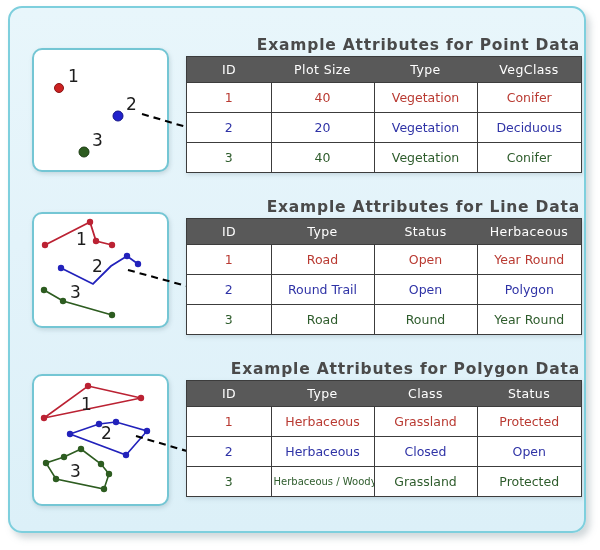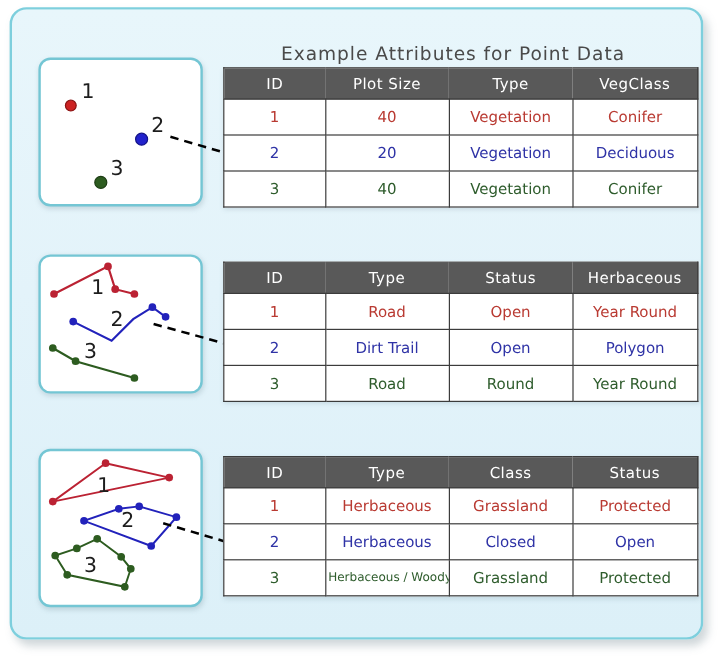--- a/index.html
+++ b/index.html
@@ -37,24 +37,24 @@
   }
   #section-point   { top: 8px;   height: 168px; }
   #section-line    { top: 176px; height: 162px; }
   #section-polygon { top: 338px; height: 180px; }
 
   
   .section-title {
     position: absolute;
     left: 165px;
     width: 405px;
-    text-align: center;
+    text-align: right;
     font-family: "DejaVu Sans", sans-serif;
     font-size: 15.5px;
-    font-weight: 400;
+    font-weight: 700;
     letter-spacing: 0.8px;
     color: #4a4a4a;
     white-space: nowrap;
   }
 
   
   .geo-panel {
     position: absolute;
     left: 22px;
     width: 137px;
@@ -184,20 +184,21 @@
           <td>40</td>
           <td>Vegetation</td>
           <td>Conifer</td>
         </tr>
       </tbody>
     </table>
   </div>
 
   <div class="section" id="section-line">
 
+    <div class="section-title" style="top: 14px;">Example Attributes for Line Data</div>
 
     <div class="geo-panel" style="top: 28px; height: 116px;">
       <svg width="133" height="112" viewBox="0 0 133 112">
 
         <polyline points="11,31 56,8 62,27 78,31" fill="none" stroke="#bb2233" stroke-width="1.8"></polyline>
         <circle cx="11" cy="31" r="3.2" fill="#bb2233"></circle>
         <circle cx="56" cy="8" r="3.2" fill="#bb2233"></circle>
         <circle cx="62" cy="27" r="3.2" fill="#bb2233"></circle>
         <circle cx="78" cy="31" r="3.2" fill="#bb2233"></circle>
         <text class="geo-label" x="42" y="31">1</text>
@@ -236,36 +237,37 @@
       </thead>
       <tbody>
         <tr class="row-1">
           <td>1</td>
           <td>Road</td>
           <td>Open</td>
           <td>Year Round</td>
         </tr>
         <tr class="row-2">
           <td>2</td>
-          <td>Dirt Trail</td>
+          <td>Round Trail</td>
           <td>Open</td>
           <td>Polygon</td>
         </tr>
         <tr class="row-3">
           <td>3</td>
           <td>Road</td>
           <td>Round</td>
           <td>Year Round</td>
         </tr>
       </tbody>
     </table>
   </div>
 
   <div class="section" id="section-polygon">
 
+    <div class="section-title" style="top: 14px;">Example Attributes for Polygon Data</div>
 
     <div class="geo-panel" style="top: 28px; height: 132px;">
       <svg width="133" height="128" viewBox="0 0 133 128">
 
         <polygon points="54,10 107,22 10,42" fill="none" stroke="#bb2233" stroke-width="1.6"></polygon>
         <circle cx="54" cy="10" r="3.2" fill="#bb2233"></circle>
         <circle cx="107" cy="22" r="3.2" fill="#bb2233"></circle>
         <circle cx="10" cy="42" r="3.2" fill="#bb2233"></circle>
         <text class="geo-label" x="47" y="34">1</text>
 

